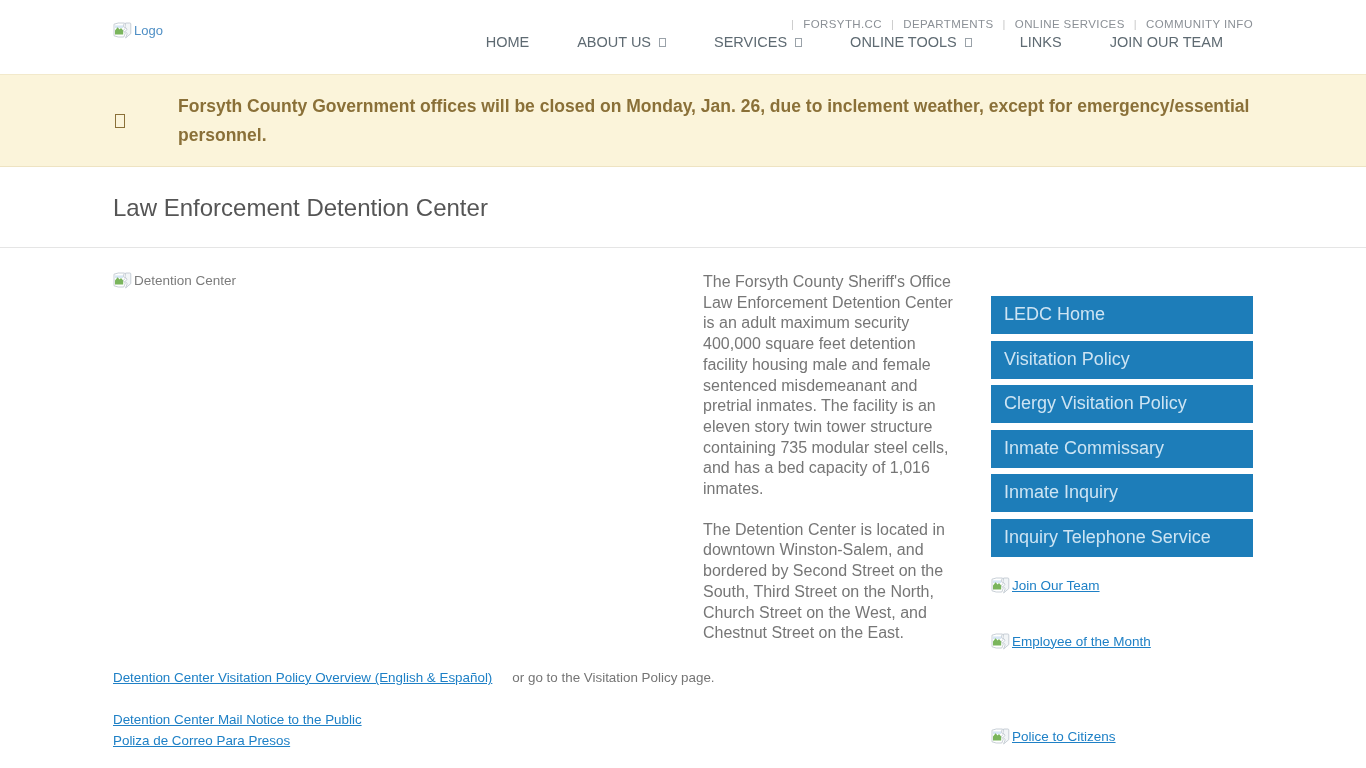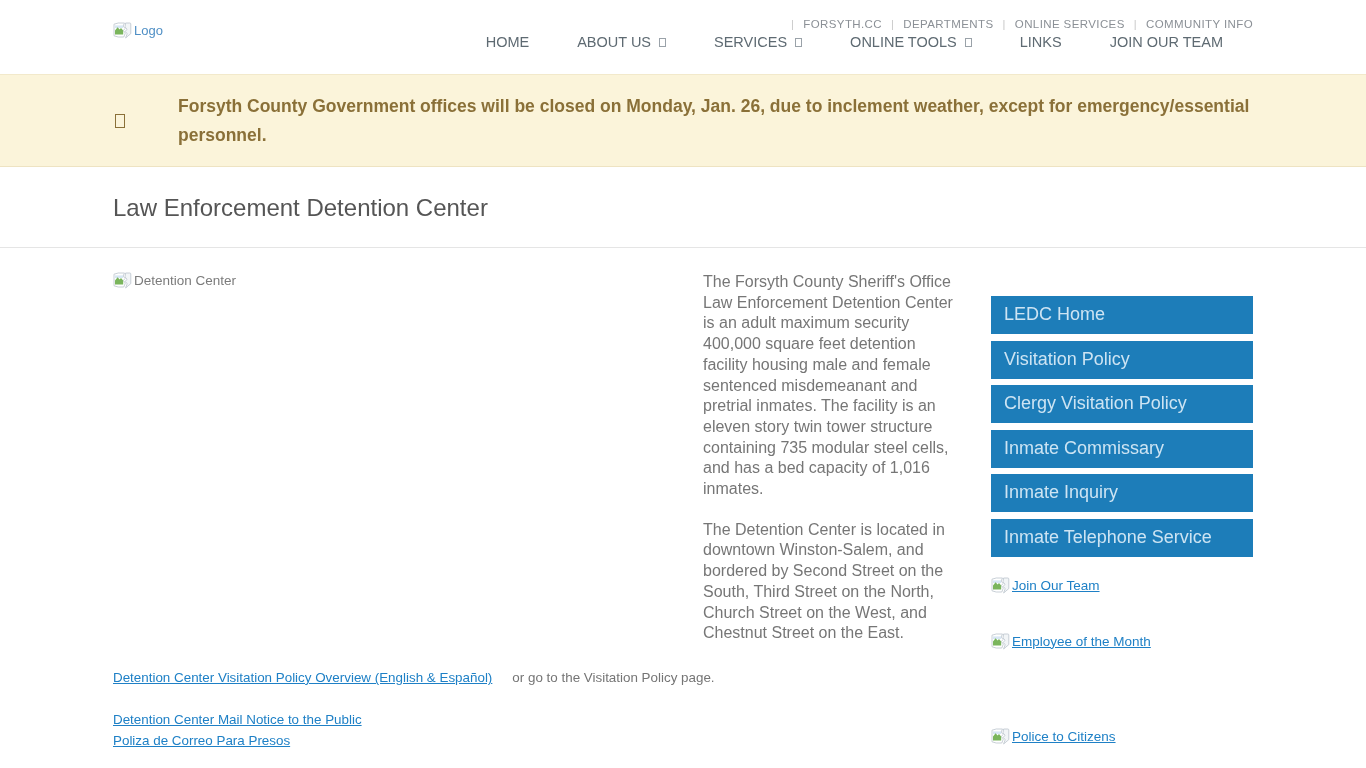--- a/index.html
+++ b/index.html
@@ -164,21 +164,21 @@
       </div>
     </div>
 
     <aside class="sidebar">
       <div class="sidebar-buttons">
         <a class="sidebar-btn" href="#">LEDC Home</a>
         <a class="sidebar-btn" href="#">Visitation Policy</a>
         <a class="sidebar-btn" href="#">Clergy Visitation Policy</a>
         <a class="sidebar-btn" href="#">Inmate Commissary</a>
         <a class="sidebar-btn" href="#">Inmate Inquiry</a>
-        <a class="sidebar-btn" href="#">Inmate Telephone Service</a>
+        <a class="sidebar-btn" href="#">Inquiry Telephone Service</a>
       </div>
 
       <div class="slink-1">
         <a class="sidebar-link" href="#">
           <svg class="bimg" width="19" height="17" viewBox="0 0 19 17">
             <path d="M1 2.2 L5.2 1 h6.3 l-1.4 3.1 2 2.3 -1.7 2.2 1.9 2.5 -1.5 3.9 H5.2 L1 13.8 Z" fill="#ffffff" stroke="#c2cad1" stroke-width="0.9"></path>
             <path d="M2 3.4 h8 v2.6 h-8 Z" fill="#d7e6f4"></path>
             <path d="M2 8.6 L4.6 5.2 6.6 7.4 8 5.9 10.2 8.6 10.2 12.6 2 12.6 Z" fill="#7ab55c"></path>
             <path d="M12.6 1 h4.2 a1 1 0 0 1 1 1 v9.6 l-5.2 4.4 1.6-4.2 -1.9-2.4 1.7-2.2 -2-2.3 Z" fill="#f2f5f7" stroke="#c2cad1" stroke-width="0.9"></path>
           </svg>

